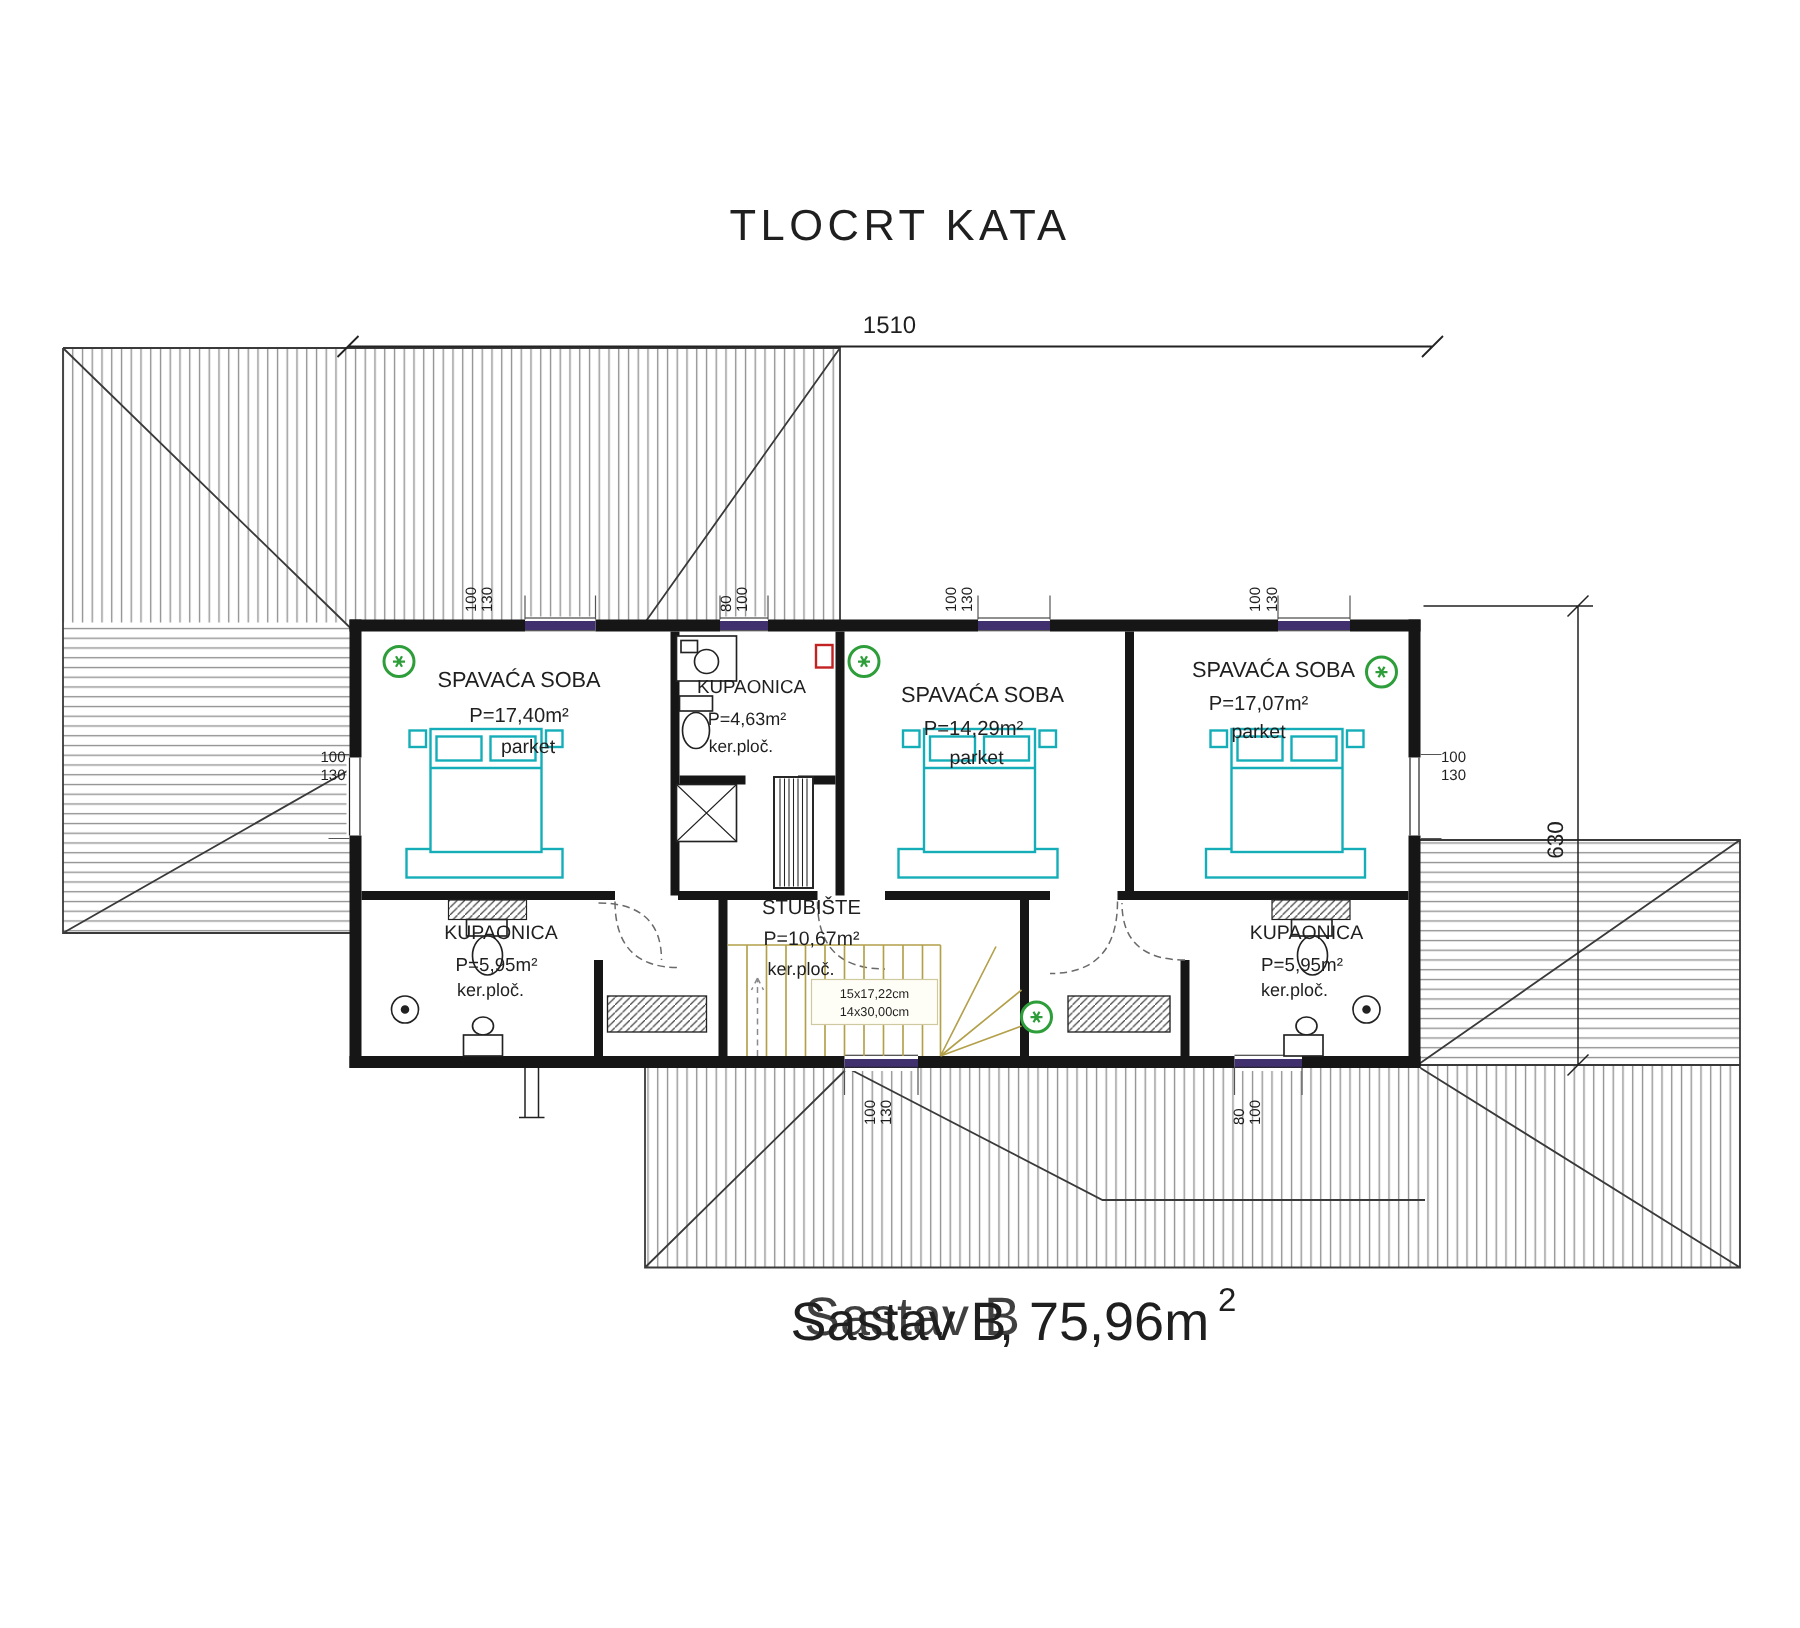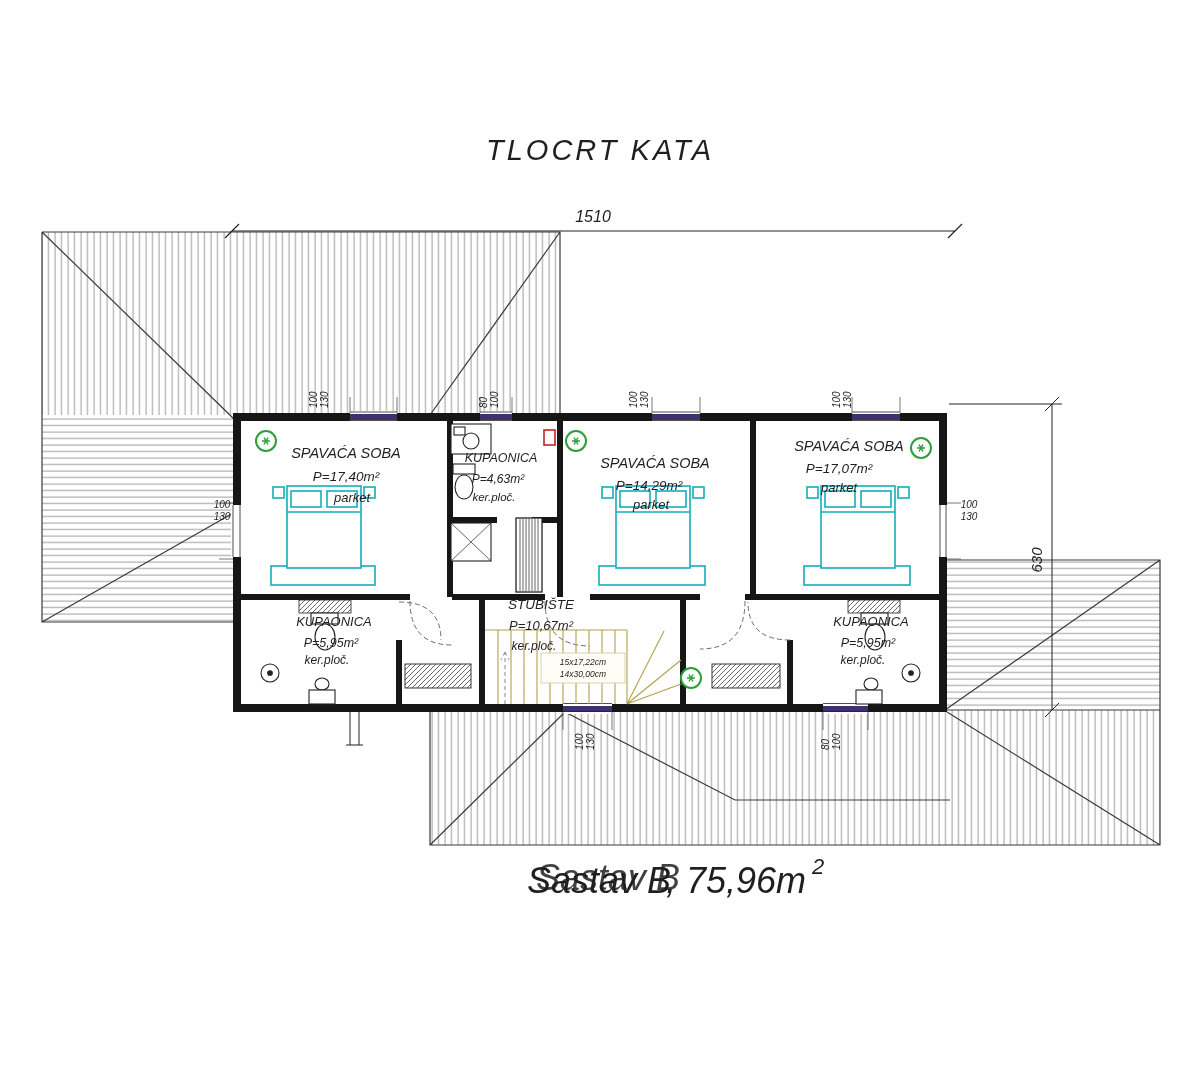--- a/index.html
+++ b/index.html
@@ -1,16 +1,16 @@
 <!DOCTYPE html>
 <html><head>
 <meta charset="utf-8">
 <style>
   html,body{margin:0;padding:0;background:#ffffff;}
-  .page{width:1200px;height:1085px;position:relative;background:#fff;overflow:hidden;font-style:italic;}
+  .page{width:1200px;height:1085px;position:relative;background:#fff;overflow:hidden;}
   svg{font-family:"Liberation Sans", sans-serif;}
   text{fill:#1f1f1f;}
 </style>
 </head>
 <body>
 
 <div class="page">
 <svg width="1200" height="1085" viewBox="0 0 1200 1085">
 
   <defs>

